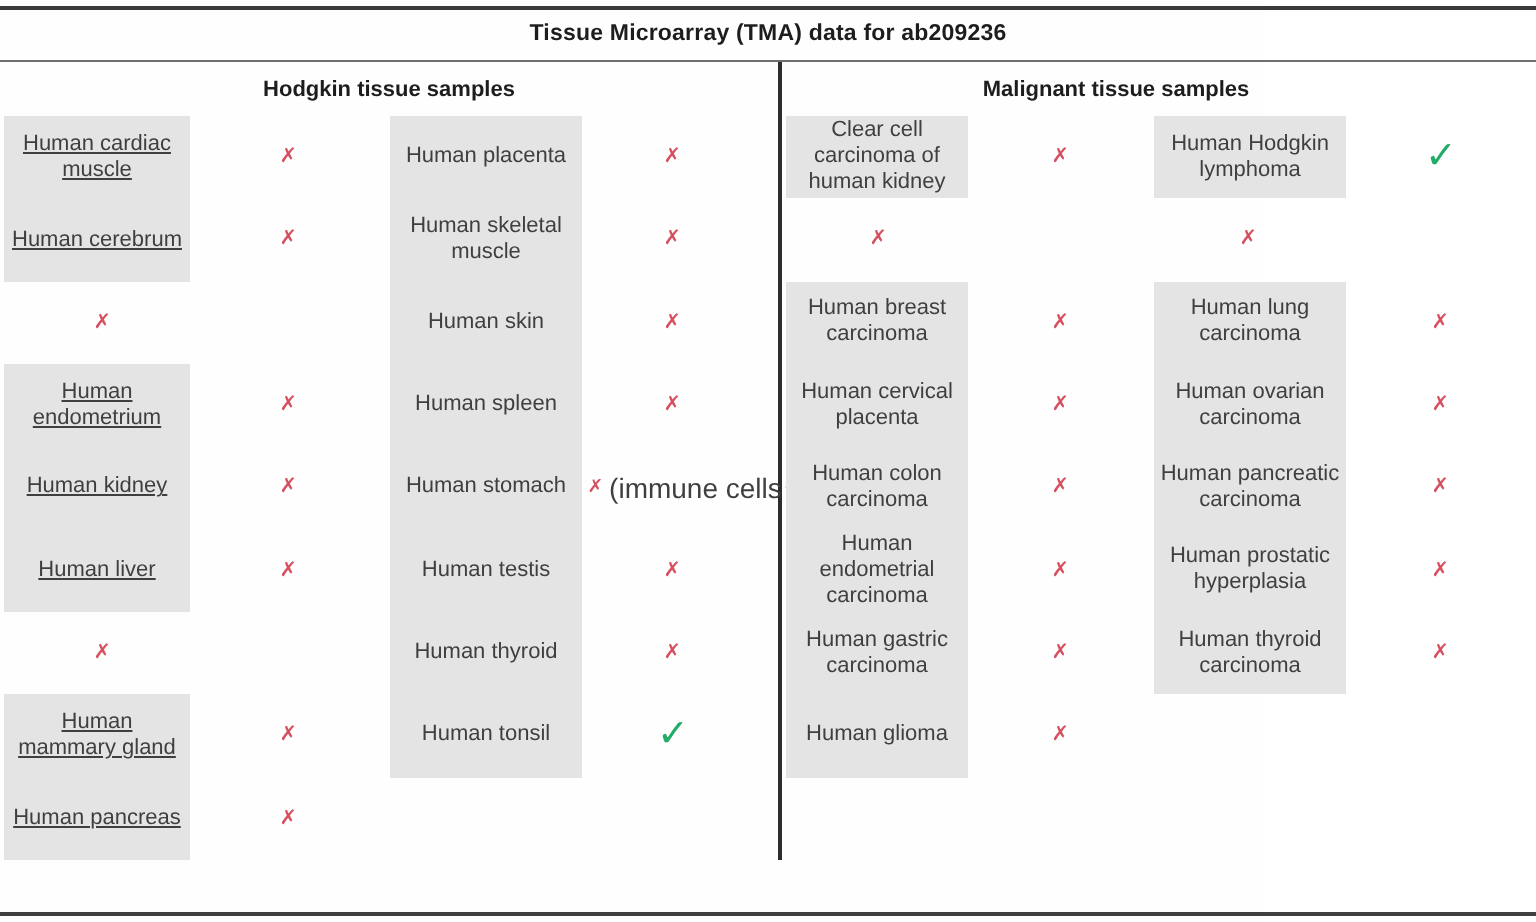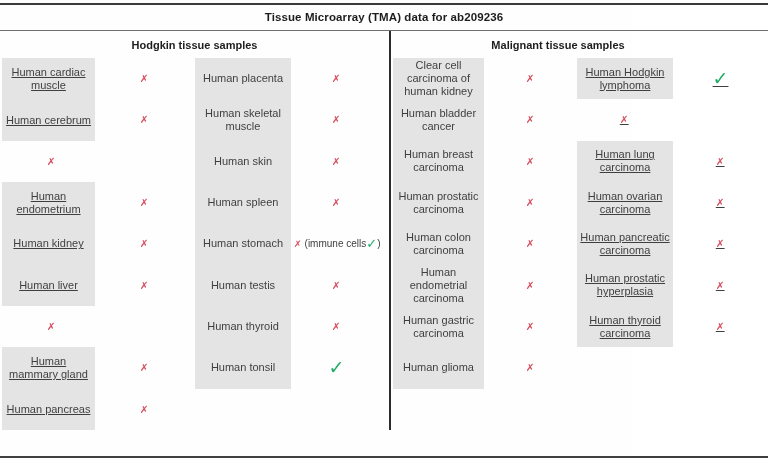--- a/index.html
+++ b/index.html
@@ -61,21 +61,21 @@
   }
   .row { height: 41.33px; }
   
   #g-0-0 .name { width: 93px; text-decoration: underline; }  #g-0-0 .mark { width: 98px; }
   #g-0-1 .name { width: 96px; }  #g-0-1 .mark { width: 91px; }
   #g-1-0 .name { width: 91px; }  #g-1-0 .mark { width: 93px; }
   #g-1-1 .name { width: 96px; }  #g-1-1 .mark { width: 95px; }
   #g-0-0 { left: 2px; }
   #g-0-1 { left: 195px; }
   #g-1-0 { left: 393px; }
-  #g-1-1 { left: 577px; text-decoration: underline; }
+  #g-1-1 { left: 577px; }
 
   .cross-glyph {
     font-family: "DejaVu Sans", sans-serif;
     font-size: 10px; font-weight: bold;
     color: var(--cross-color, #d65060);
     transform: scaleX(1.05);
   }
   .check-glyph {
     font-family: "DejaVu Sans", sans-serif;
     font-size: 19px; font-weight: bold;
@@ -85,21 +85,21 @@
   .check-glyph.small { font-size: 13px; }
   .mark.with-note {
     justify-content: flex-start;
     padding-left: 3px;
     white-space: nowrap;
     font-size: 9.5px;
     color: #3f3f3f;
     overflow: visible;
   }
   .with-note .cross-glyph { font-size: 9px; margin-right: 3px; }
-  .note-text { font-size: 10px; color: #3f3f3f; }
+  .note-text { font-size: 14px; color: #3f3f3f; }
 </style>
 </head>
 <body>
 
 <div id="page">
   <div class="hline" id="line-top"></div>
   <div id="title">Tissue Microarray (TMA) data for ab209236</div>
   <div class="hline" id="line-under-title"></div>
 
   <div class="section-header" id="header-normal">Hodgkin tissue samples</div>
@@ -215,33 +215,32 @@
       </div>
     </div>
   <div class="group" id="g-1-0">
       <div class="row">
         <div class="name">Clear cell carcinoma of human kidney</div>
         <div class="mark">
           <span class="cross-glyph">✗</span>
         </div>
       </div>
       <div class="row">
-        <div class="name">Human bladder cancer</div>
         <div class="mark">
           <span class="cross-glyph">✗</span>
         </div>
       </div>
       <div class="row">
         <div class="name">Human breast carcinoma</div>
         <div class="mark">
           <span class="cross-glyph">✗</span>
         </div>
       </div>
       <div class="row">
-        <div class="name">Human prostatic carcinoma</div>
+        <div class="name">Human cervical placenta</div>
         <div class="mark">
           <span class="cross-glyph">✗</span>
         </div>
       </div>
       <div class="row">
         <div class="name">Human colon carcinoma</div>
         <div class="mark">
           <span class="cross-glyph">✗</span>
         </div>
       </div>

